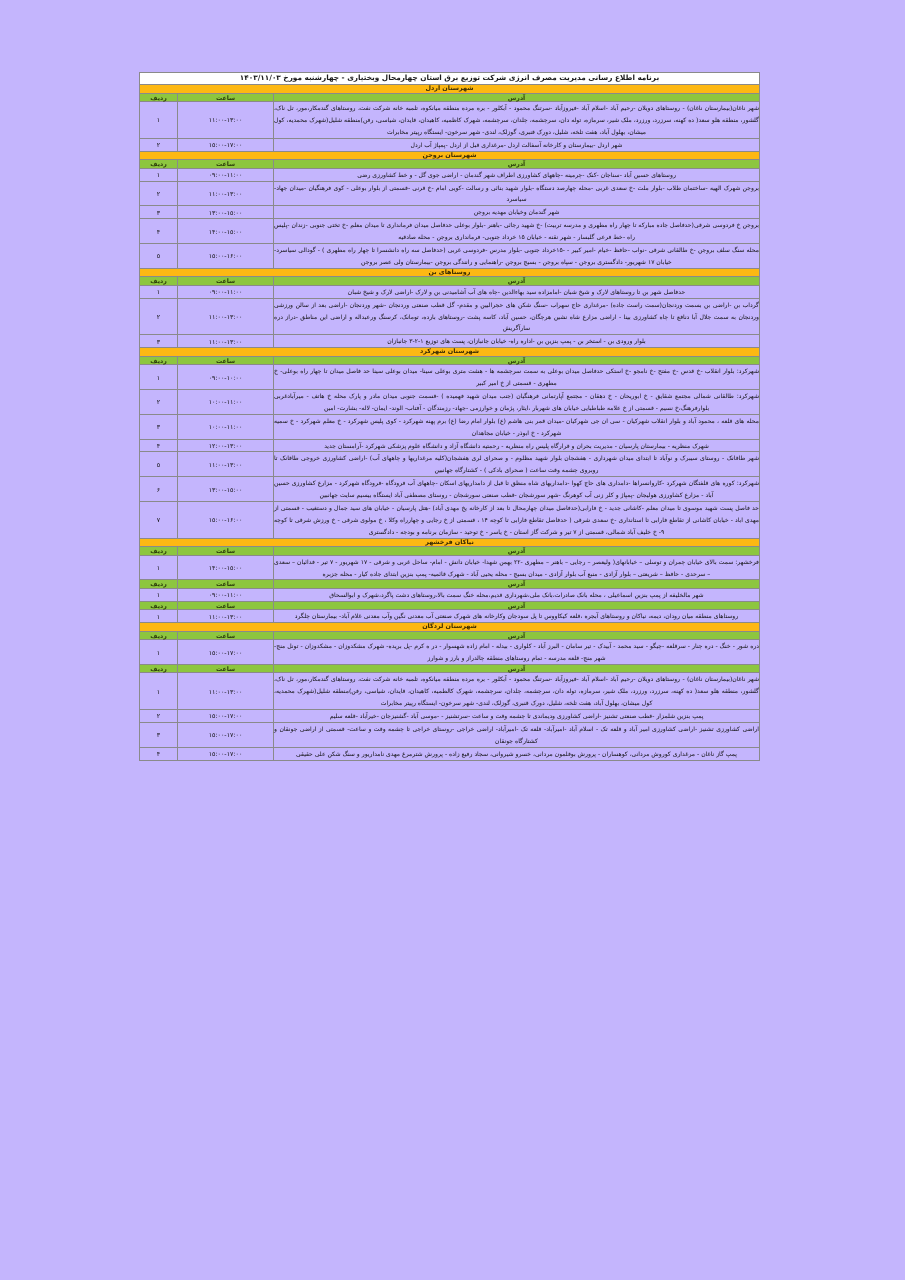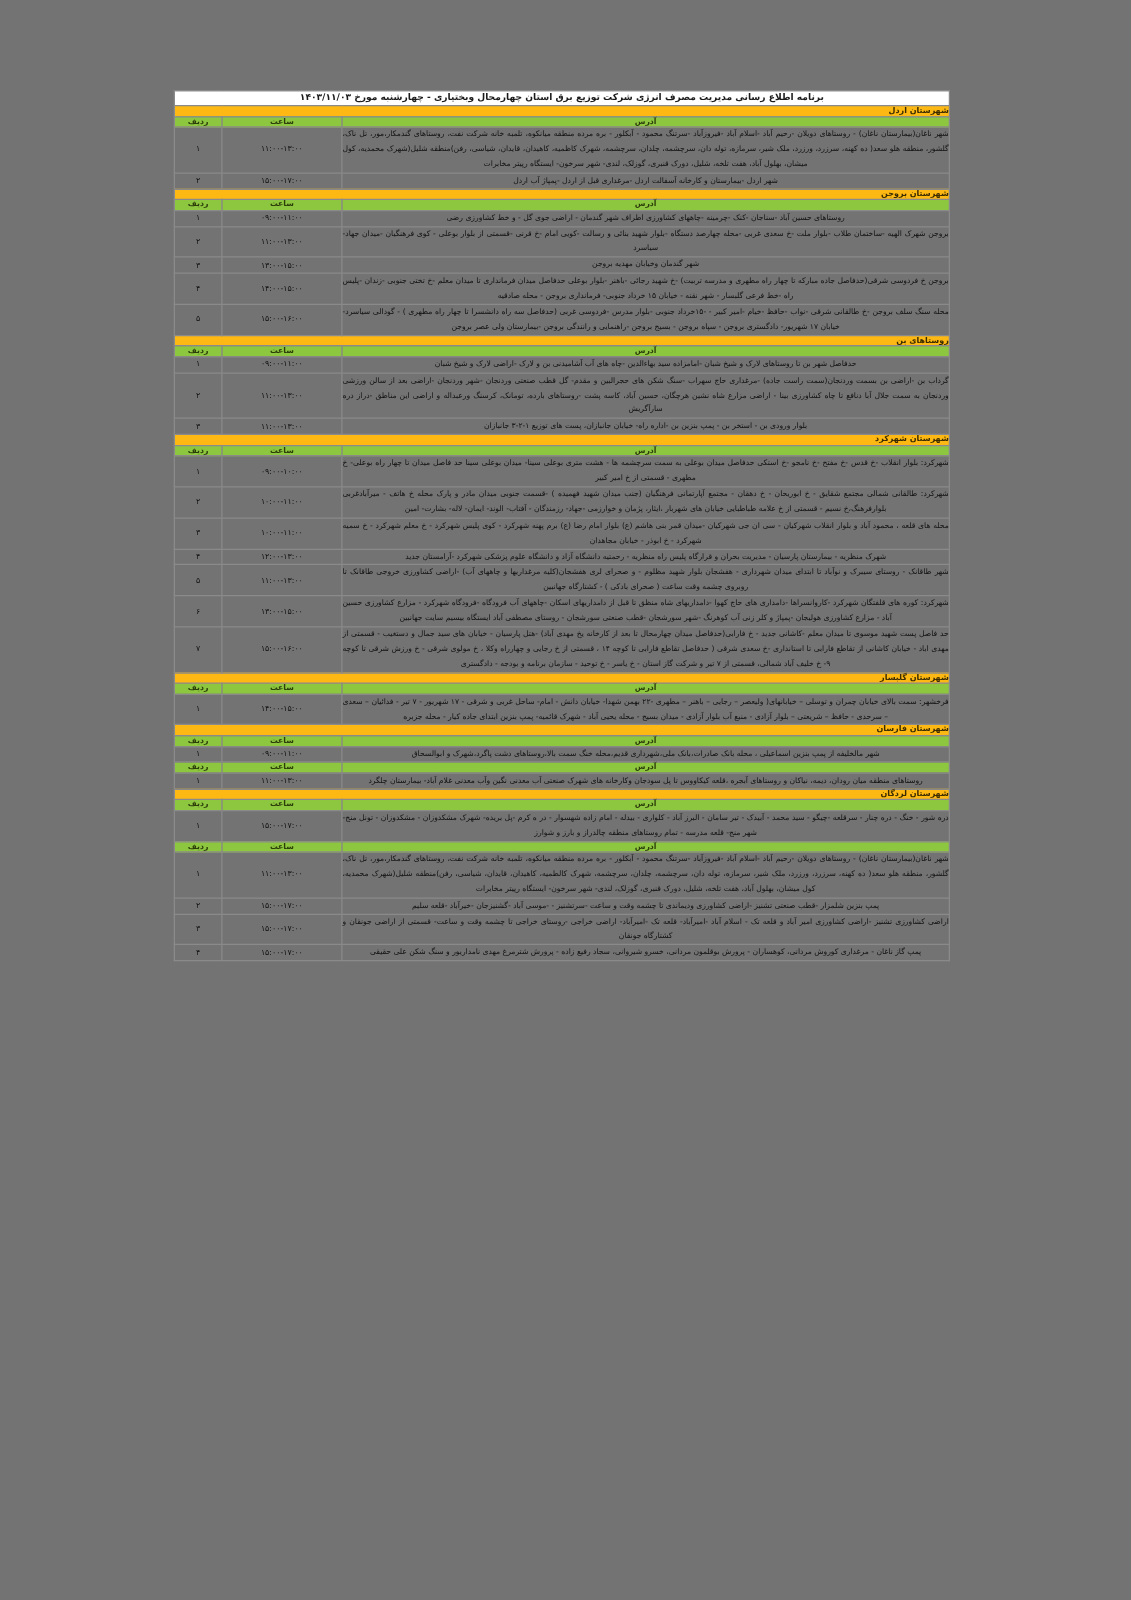--- a/index.html
+++ b/index.html
@@ -6,21 +6,21 @@
   html,body{margin:0;padding:0;background:#ffffff;}
   body{
     width:905px;
     font-family:"DejaVu Sans","Liberation Sans",sans-serif;
     color:#1a1a1a;
     direction:rtl;
   }
   .page{
     width:905px;
     min-height:1280px;
-    background:#737373;
+    background:#c4b5fd;
     box-sizing:border-box;
     padding:72px 145px 40px 92px;
   }
   table.sched{
     width:620px;
     border-collapse:collapse;
     table-layout:fixed;
     border:1px solid #4a4a4a;
   }
   table.sched td, table.sched th{
@@ -34,20 +34,21 @@
     text-align:center;
     font-size:7.3px;
     font-weight:bold;
     padding:10px 4px 10px 4px;
     line-height:1.5;
     border:1px solid #4a4a4a;
   }
   
   .city-cell{
     background:#FDB813;
+    text-align:center;
     font-size:6.4px;
     font-weight:bold;
     color:#3a2b00;
     padding:3.5px 2px;
     border-top:1px solid #4a4a4a;
     border-bottom:1px solid #4a4a4a;
     line-height:1.2;
   }
   
   .colhead{
@@ -214,34 +215,31 @@
           <td class="addr">شهرکرد: کوره های قلفتگان شهرکرد -کاروانسراها -دامداری های حاج کهوا -دامداریهای شاه منظق تا قبل از دامداریهای اسکان -چاههای آب فرودگاه -فرودگاه شهرکرد - مزارع کشاورزی حسین آباد - مزارع کشاورزی هولیجان -پمپاژ و کلر زنی آب کوهرنگ -شهر سورشجان -قطب صنعتی سورشجان - روستای مصطفی آباد ایستگاه بیسیم سایت جهانبین</td>
           <td class="time">۱۳:۰۰-۱۵:۰۰</td>
           <td class="rownum">۶</td>
         </tr>
         <tr>
           <td class="addr">حد فاصل پست شهید موسوی تا میدان معلم -کاشانی جدید - خ فارابی(حدفاصل میدان چهارمحال تا بعد از کارخانه یخ مهدی آباد) -هتل پارسیان - خیابان های سید جمال و دستغیب - قسمتی از مهدی اباد - خیابان کاشانی از  تقاطع فارابی تا استانداری -خ سعدی شرقی ( حدفاصل تقاطع فارابی تا کوچه ۱۴ ، قسمتی از خ رجایی و چهارراه وکلا  ، خ مولوی شرقی - خ ورزش شرقی تا کوچه ۹- خ خلیف آباد شمالی، قسمتی از ۷ تیر و شرکت گاز استان - خ یاسر - خ توحید - سازمان برنامه و بودجه - دادگستری</td>
           <td class="time">۱۵:۰۰-۱۶:۰۰</td>
           <td class="rownum">۷</td>
         </tr>
         <tr>
-          <td class="city-cell" colspan="3">شهرستان گلبسار</td>
+          <td class="city-cell" colspan="3">نیاکان فرخشهر</td>
         </tr>
         <tr>
           <td class="colhead">آدرس</td>
           <td class="colhead">ساعت</td>
           <td class="colhead">ردیف</td>
         </tr>
         <tr>
           <td class="addr">فرخشهر: سمت بالای خیابان چمران و توسلی – خیابانهای( ولیعصر – رجایی – باهنر – مطهری -۲۲ بهمن  شهدا- خیابان دانش - امام- ساحل غربی و شرقی - ۱۷ شهریور - ۷ تیر - فدائیان – سعدی – سرحدی - حافظ – شریعتی – بلوار آزادی  - منبع آب بلوار آزادی - میدان بسیج -  محله یحیی آباد -  شهرک قائمیه- پمپ بنزین ابتدای جاده کیار - محله جزبره</td>
           <td class="time">۱۴:۰۰-۱۵:۰۰</td>
           <td class="rownum">۱</td>
-        </tr>
-        <tr>
-          <td class="city-cell" colspan="3">شهرستان فارسان</td>
         </tr>
         <tr>
           <td class="colhead">آدرس</td>
           <td class="colhead">ساعت</td>
           <td class="colhead">ردیف</td>
         </tr>
         <tr>
           <td class="addr">شهر مالخلیفه از پمپ بنزین اسماعیلی ، محله بانک صادرات،بانک ملی،شهرداری قدیم،محله خنگ سمت بالا،روستاهای دشت پاگرد،شهرک و ابوالسحاق</td>
           <td class="time">۰۹:۰۰-۱۱:۰۰</td>
           <td class="rownum">۱</td>

